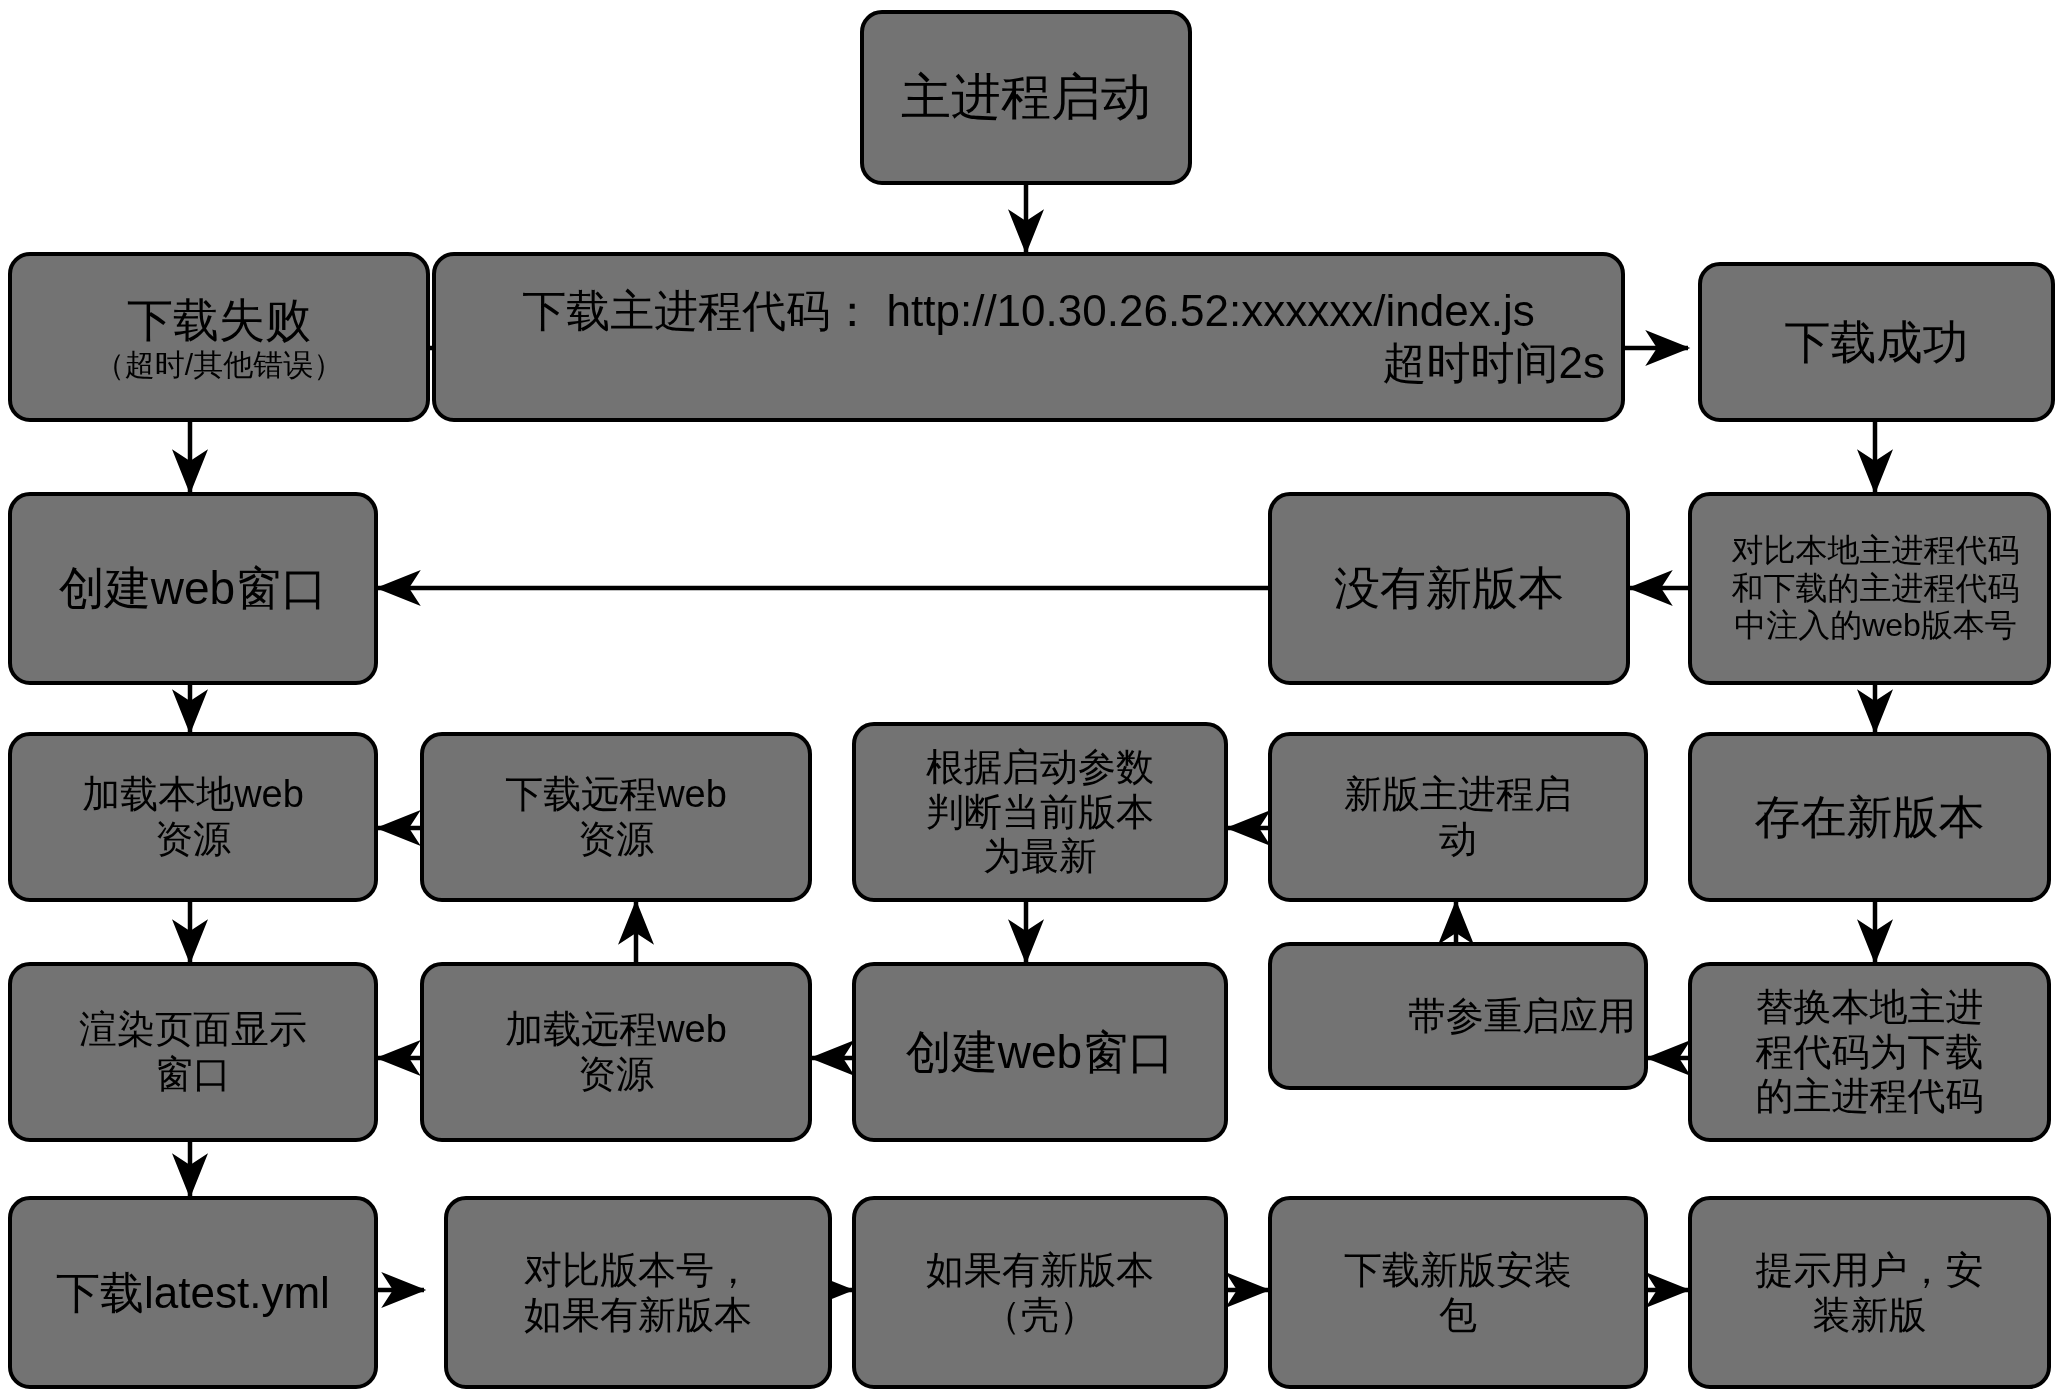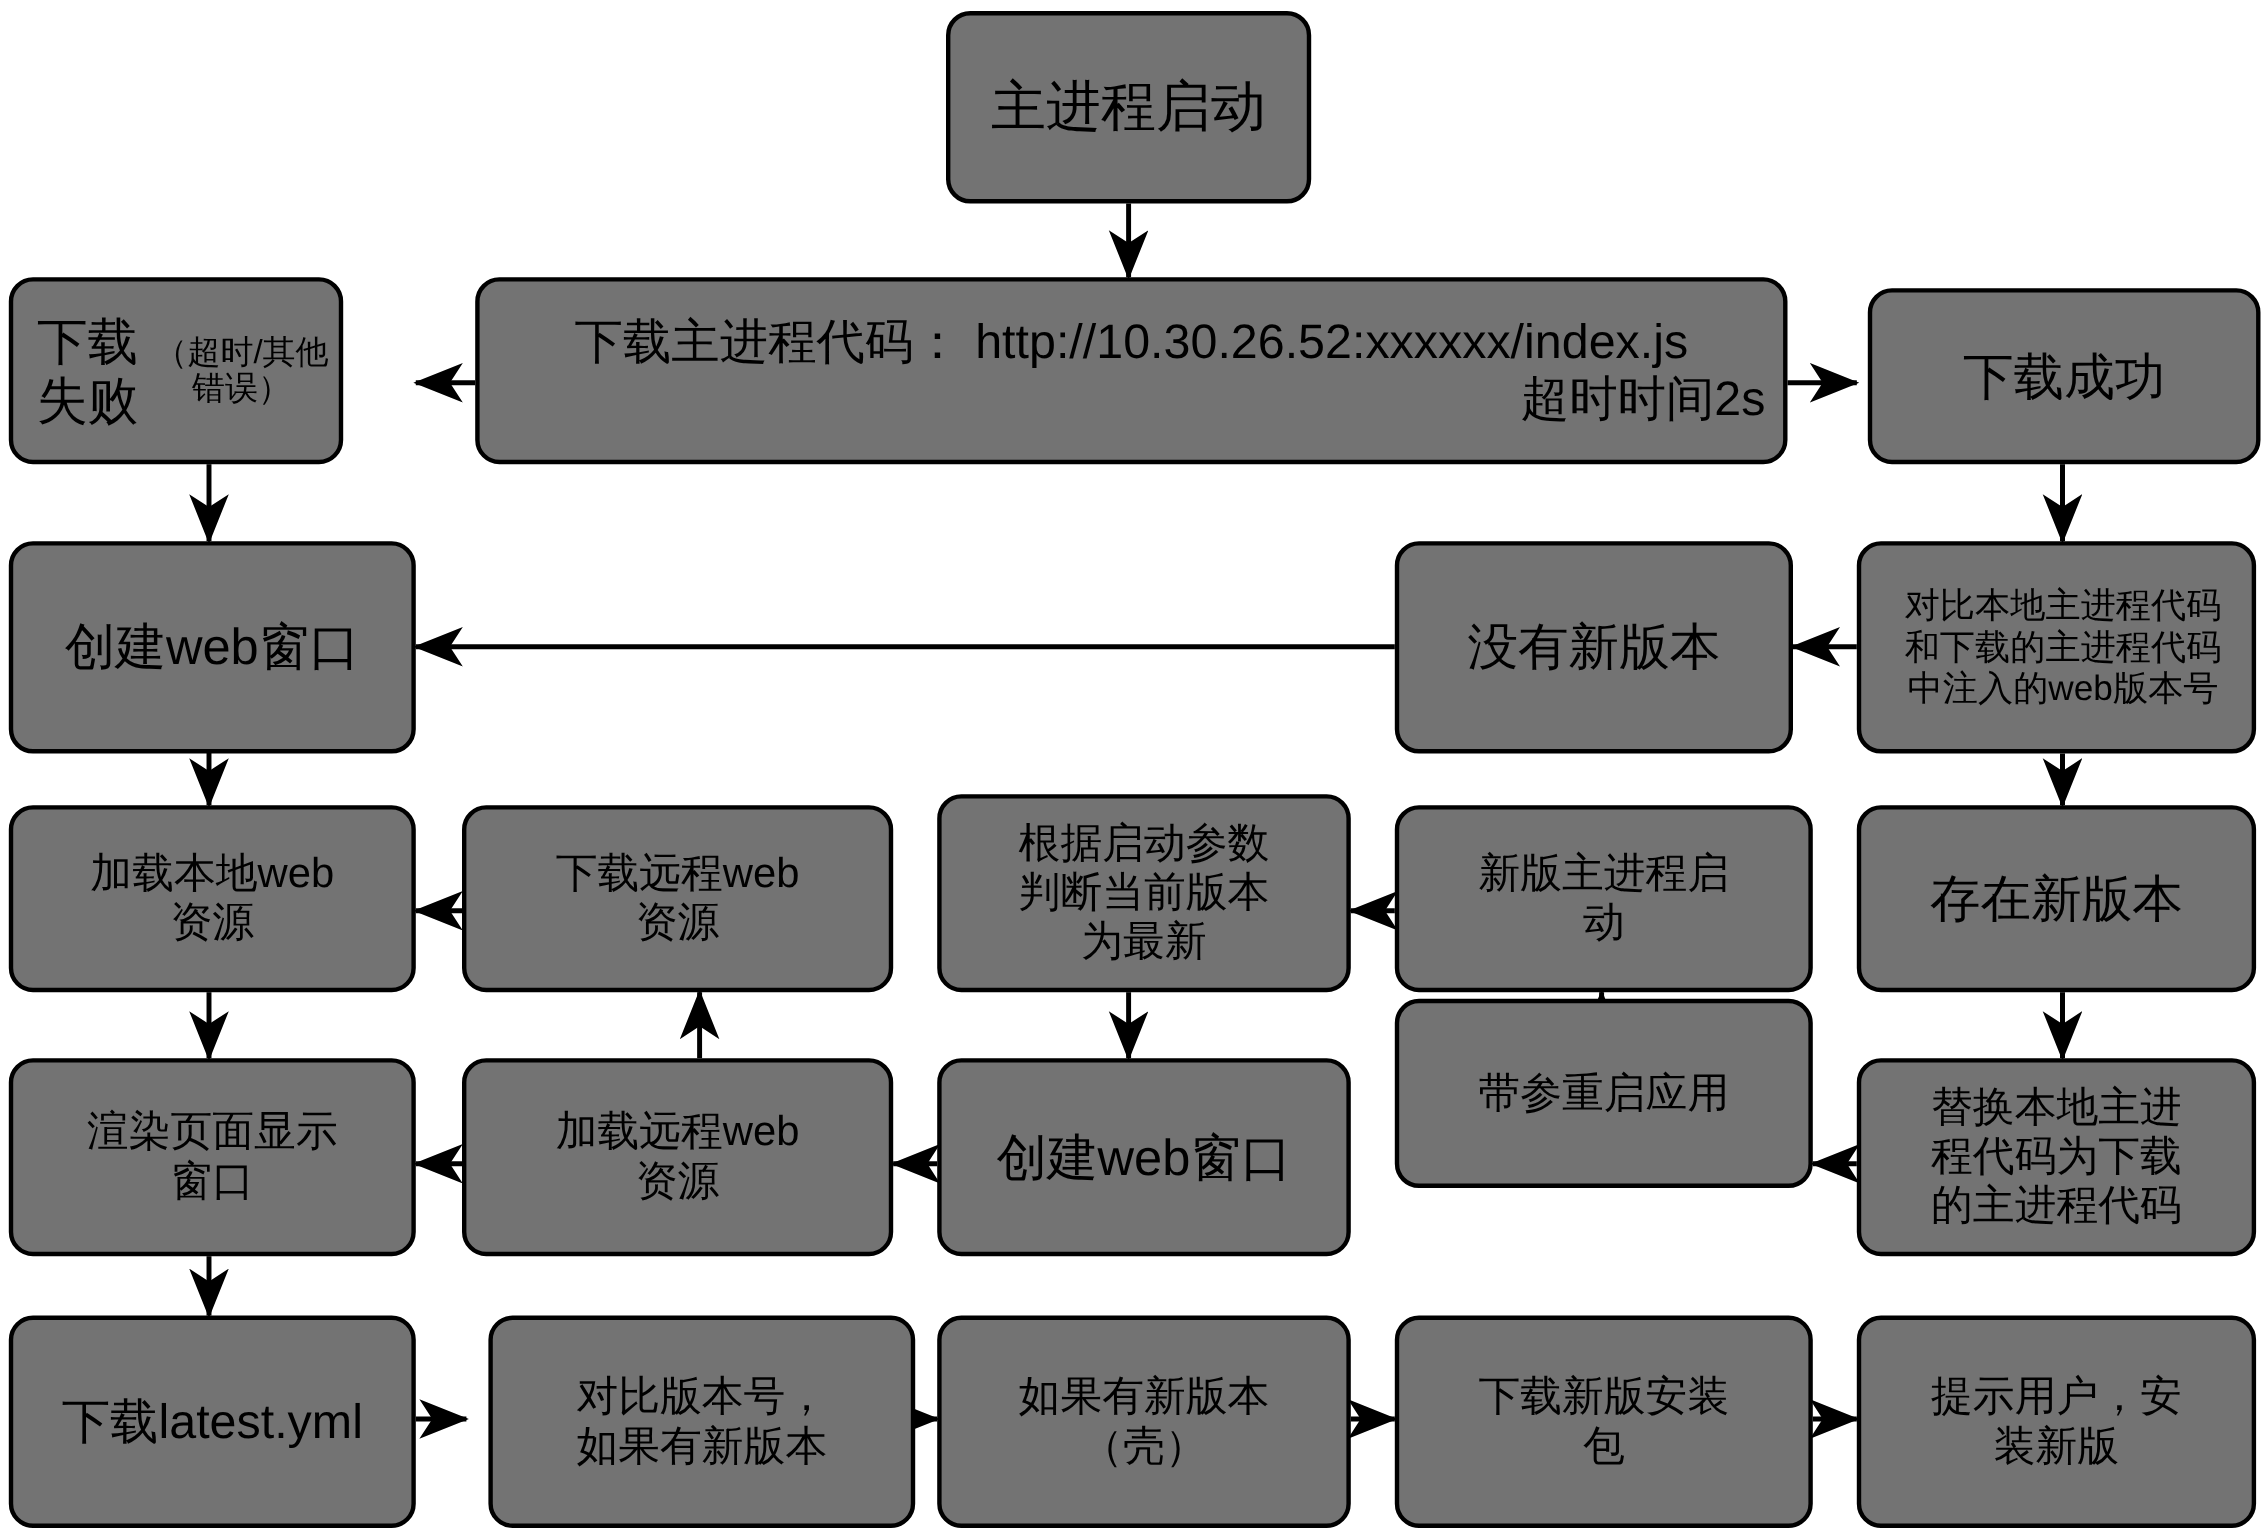--- a/index.html
+++ b/index.html
@@ -118,21 +118,21 @@
       <path d="M1228,1290 L1268,1290"></path>
 
       <path d="M1648,1290 L1688,1290"></path>
     </g>
   </svg>
 
   <div class="node fs-xl" style="left:860px; top:10px; width:332px; height:175px;">
     <span class="txt">主进程启动</span>
   </div>
 
-  <div class="node" style="left:8px; top:252px; width:304px; height:170px; flex-direction:row;">
+  <div class="node" style="left:8px; top:252px; width:422px; height:170px; flex-direction:column;">
     <span class="txt fs-lg">下载失败</span>
     <span class="sub">（超时/其他错误）</span>
   </div>
 
   <div class="node urlbox" style="left:432px; top:252px; width:1193px; height:170px;">
     <span class="line1 fs-url">下载主进程代码：  http://10.30.26.52:xxxxxx/index.js</span>
     <span class="line2 fs-url">超时时间2s</span>
   </div>
 
   <div class="node fs-lg" style="left:1688px; top:262px; width:357px; height:160px;margin-left:10px;">
@@ -185,21 +185,21 @@
 
   <div class="node fs-sm" style="left:420px; top:962px; width:392px; height:180px;">
     <span class="txt">加载远程web
 资源</span>
   </div>
 
   <div class="node fs-lg" style="left:852px; top:962px; width:376px; height:180px;">
     <span class="txt">创建web窗口</span>
   </div>
 
-  <div class="node fs-sm" style="left:1268px; top:908px; width:380px; height:172px;">
+  <div class="node fs-sm" style="left:1268px; top:942px; width:380px; height:148px;justify-content:flex-end;">
     <span class="txt">带参重启应用</span>
   </div>
 
   <div class="node fs-sm" style="left:1688px; top:962px; width:363px; height:180px;">
     <span class="txt">替换本地主进
 程代码为下载
 的主进程代码</span>
   </div>
 
   <div class="node fs-md" style="left:8px; top:1196px; width:370px; height:193px;">

